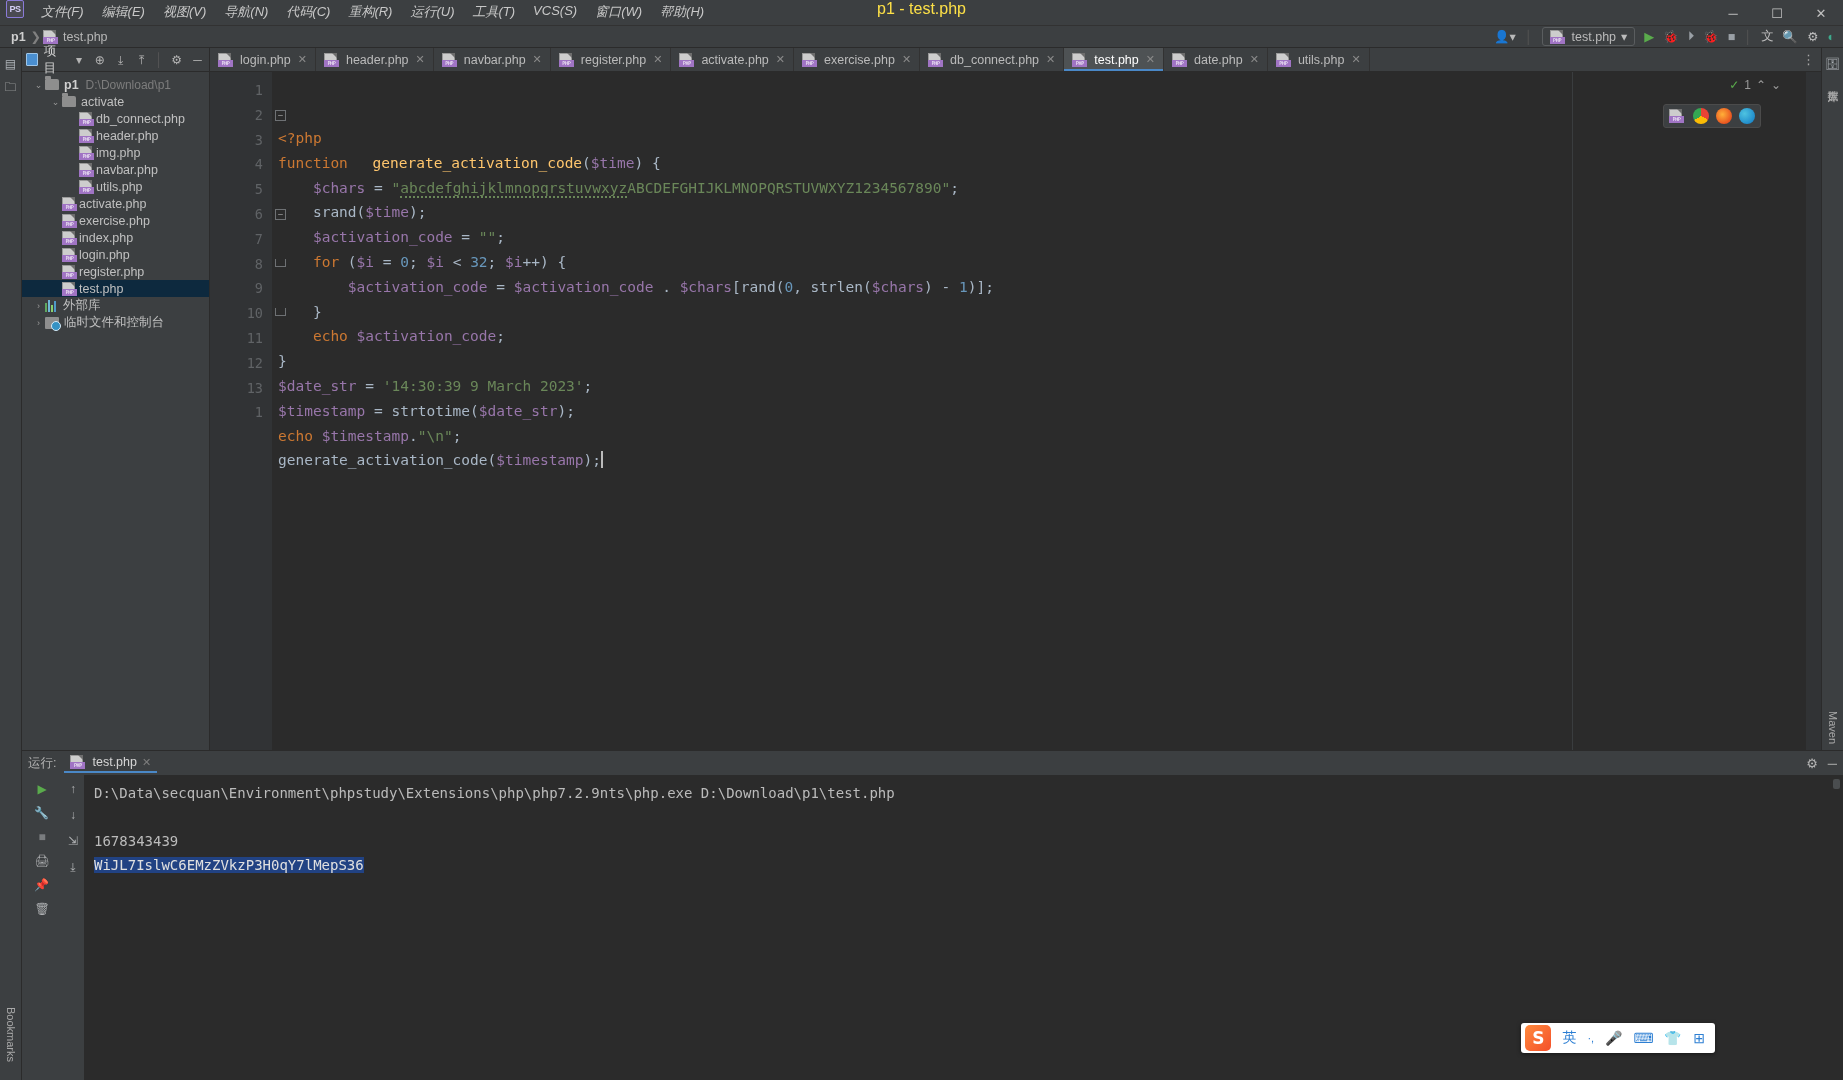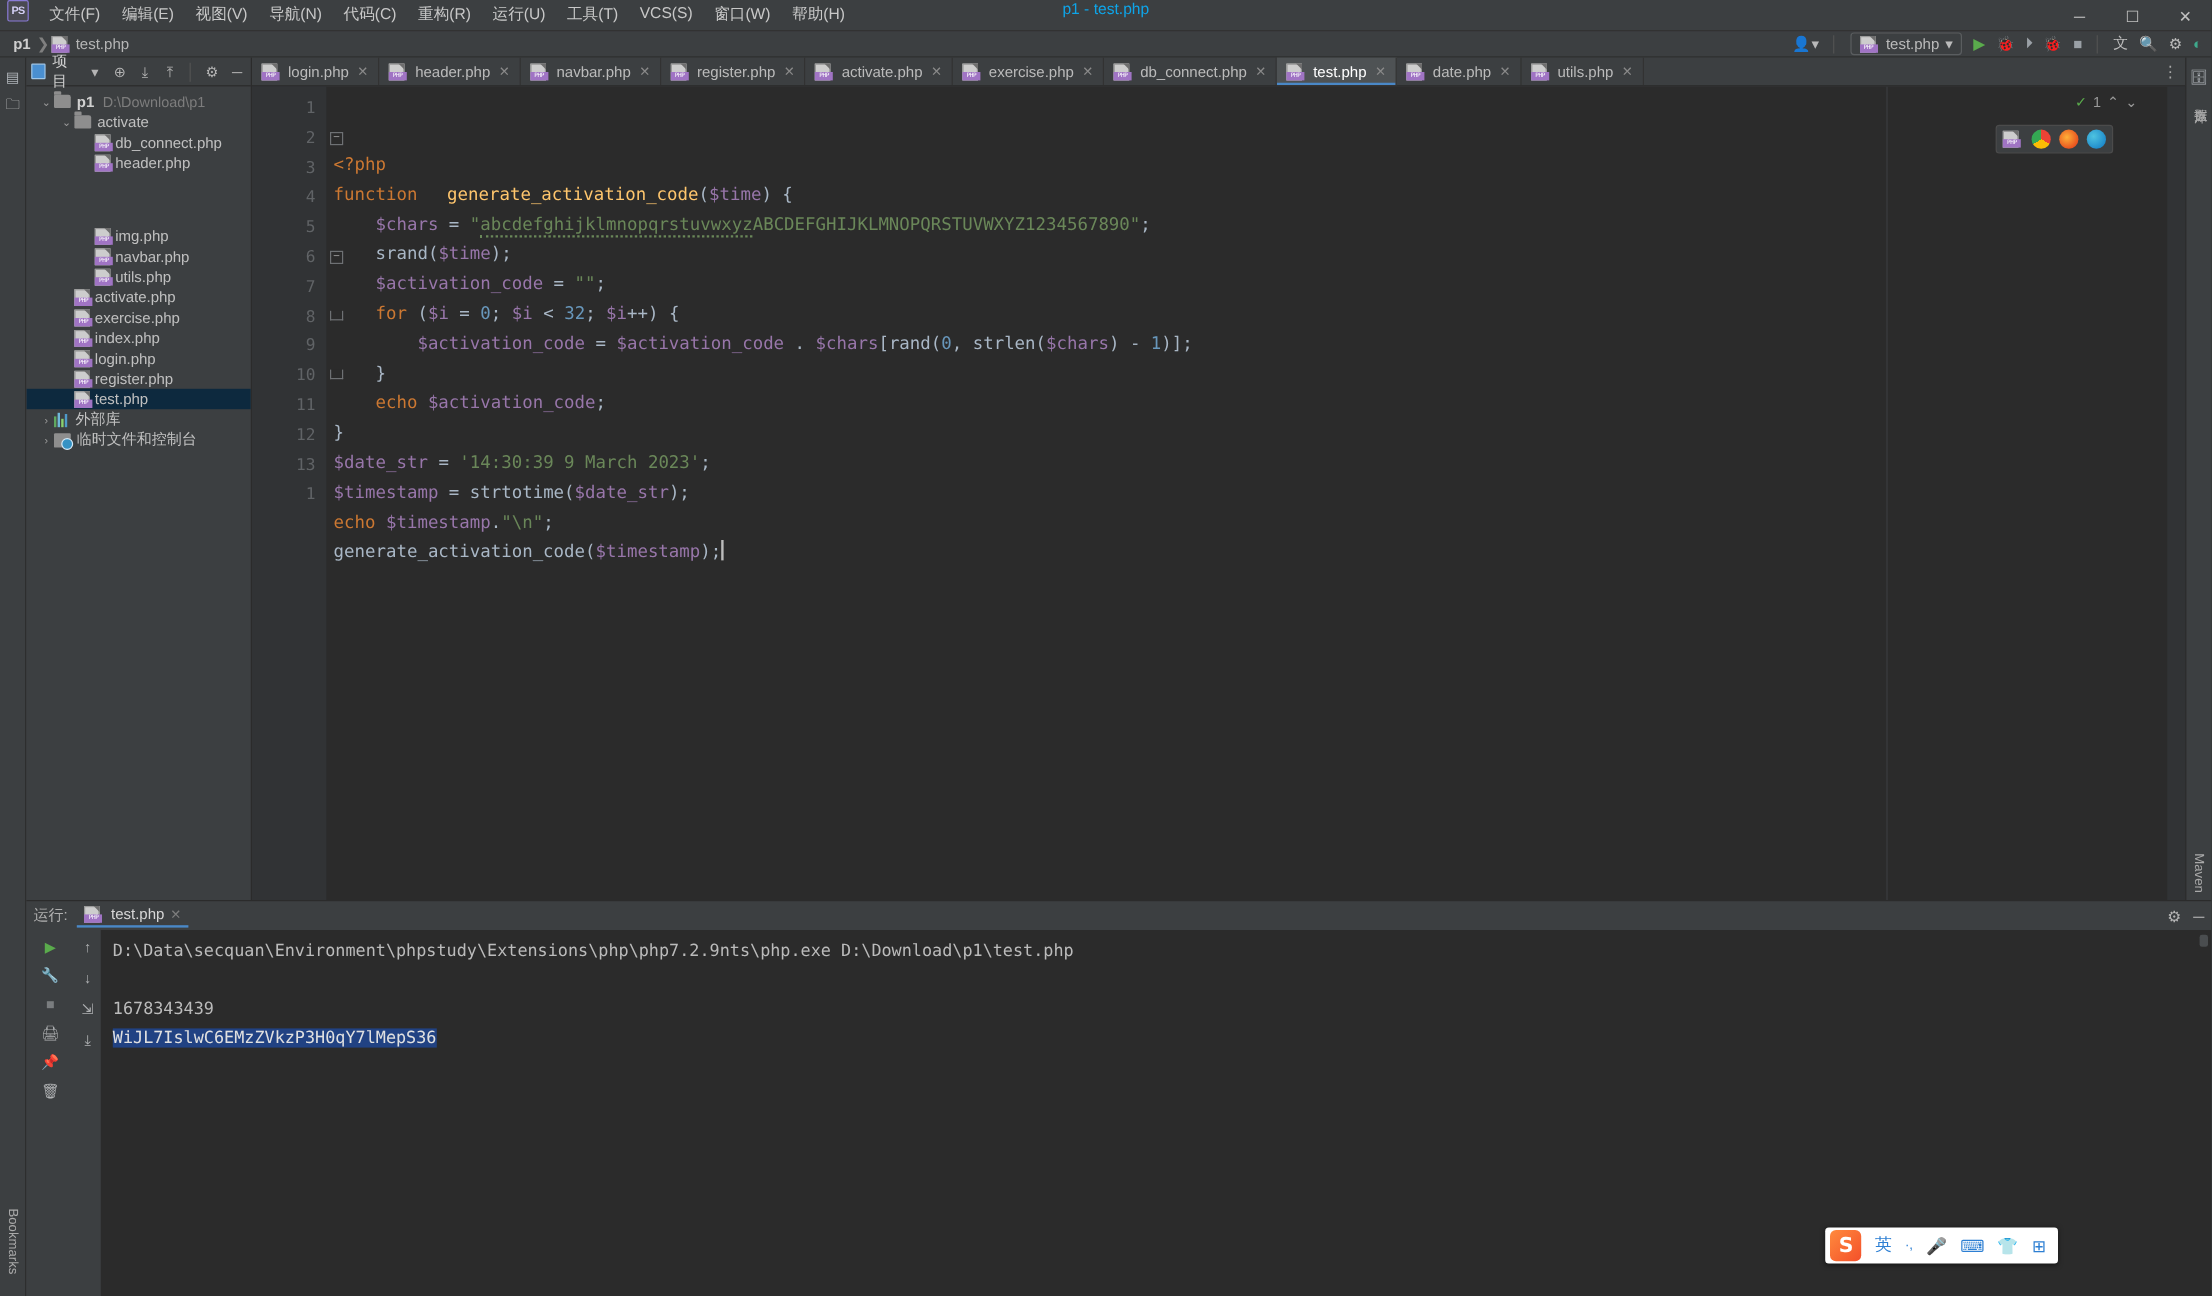--- a/index.html
+++ b/index.html
@@ -16,21 +16,21 @@
   #titlebar {
     height:26px; background:#3c3f41; display:flex; 
     border-bottom:1px solid #323232; position:relative;
   }
   #ps-logo {
     width:18px;height:18px;margin:0 8px 0 6px;border:1.5px solid #8a7bd8;border-radius:2px;
     background:#4a4a52;color:#d4cff5;font-size:9px;font-weight:bold;
     display:flex;align-items:center;justify-content:center;letter-spacing:-0.5px;
   }
   .menu-item { padding:3px 9px; font-size:13px; color:#c8c8c8; white-space:nowrap; }
-  #win-title { position:absolute; left:50%; transform:translateX(-50%); color:#0ea5e9; font-size:13px;}
+  #win-title { position:absolute; left:50%; transform:translateX(-50%); color:#fde047; font-size:16px;}
   #win-ctrls { margin-left:auto; display:flex; }
   .wbtn { width:44px;height:26px;display:flex;align-items:center;justify-content:center;color:#c0c0c0;font-size:13px;}
 
   
   #navbar { height:22px; background:#3c3f41; display:flex; align-items:center; padding-left:8px;
             border-bottom:1px solid #2b2b2b; font-size:12.5px; }
   #navbar .crumb { color:#b6b6b6; padding:0 3px; }
   #navbar .sep { color:#808080; padding:0 2px; }
   .php-ico{
     display:inline-block;width:13px;height:14px;position:relative;vertical-align:-3px;margin-right:4px;
@@ -132,21 +132,21 @@
   #sogou{width:26px;height:26px;border-radius:5px;background:linear-gradient(135deg,#ff8a3d,#f4502a);
          color:#fff;font-weight:bold;font-size:17px;display:flex;align-items:center;justify-content:center;
          font-family:"DejaVu Sans",sans-serif;}
   .tiny{font-size:11px;}
 </style>
 </head>
 <body>
 
 <div id="titlebar">
   <div id="ps-logo">PS</div>
-  <div id="menus" style="display:flex;">
+  <div id="menus" style="display:flex;font-style:italic;">
       <div class="menu-item">文件(F)</div>
       <div class="menu-item">编辑(E)</div>
       <div class="menu-item">视图(V)</div>
       <div class="menu-item">导航(N)</div>
       <div class="menu-item">代码(C)</div>
       <div class="menu-item">重构(R)</div>
       <div class="menu-item">运行(U)</div>
       <div class="menu-item">工具(T)</div>
       <div class="menu-item">VCS(S)</div>
       <div class="menu-item">窗口(W)</div>
@@ -227,21 +227,21 @@
             <div class="trow" style="padding-left: 44px;">
               <span class="twist"></span>
               <span class="php-ico"></span>
               <span>db_connect.php</span>
             </div>
             <div class="trow" style="padding-left: 44px;">
               <span class="twist"></span>
               <span class="php-ico"></span>
               <span>header.php</span>
             </div>
-            <div class="trow" style="padding-left: 44px; margin-top: 44px;">
+            <div class="trow" style="padding-left: 44px;">
               <span class="twist"></span>
               <span class="php-ico"></span>
               <span>img.php</span>
             </div>
             <div class="trow" style="padding-left: 44px;">
               <span class="twist"></span>
               <span class="php-ico"></span>
               <span>navbar.php</span>
             </div>
             <div class="trow" style="padding-left: 44px;">

